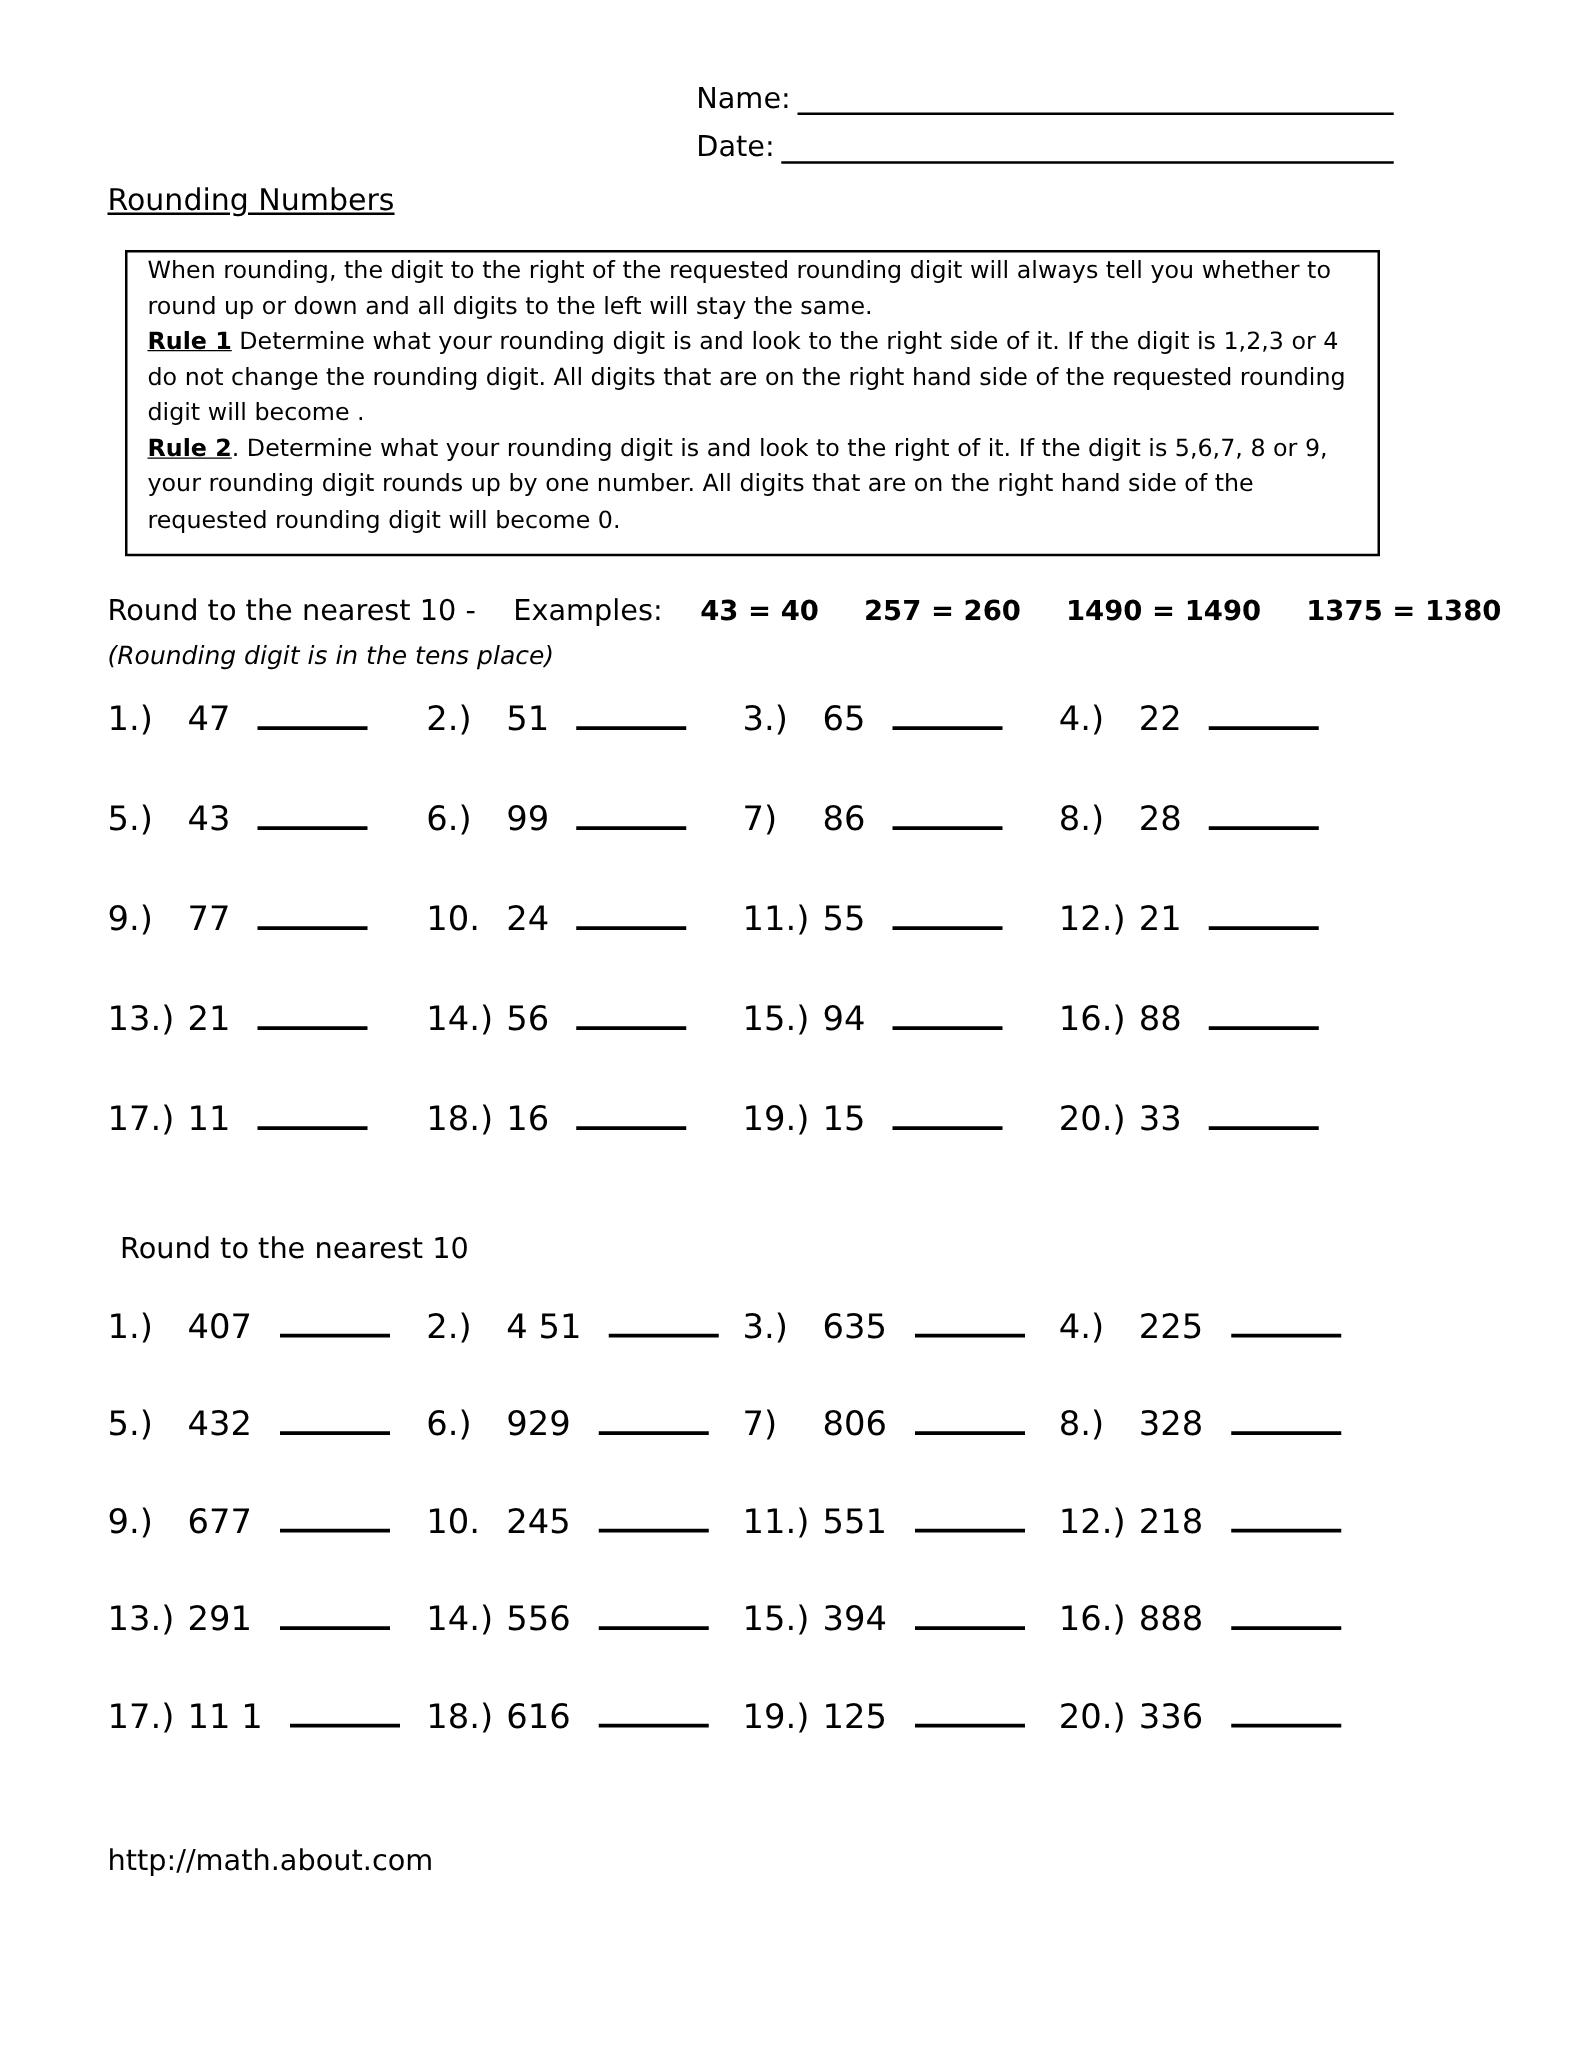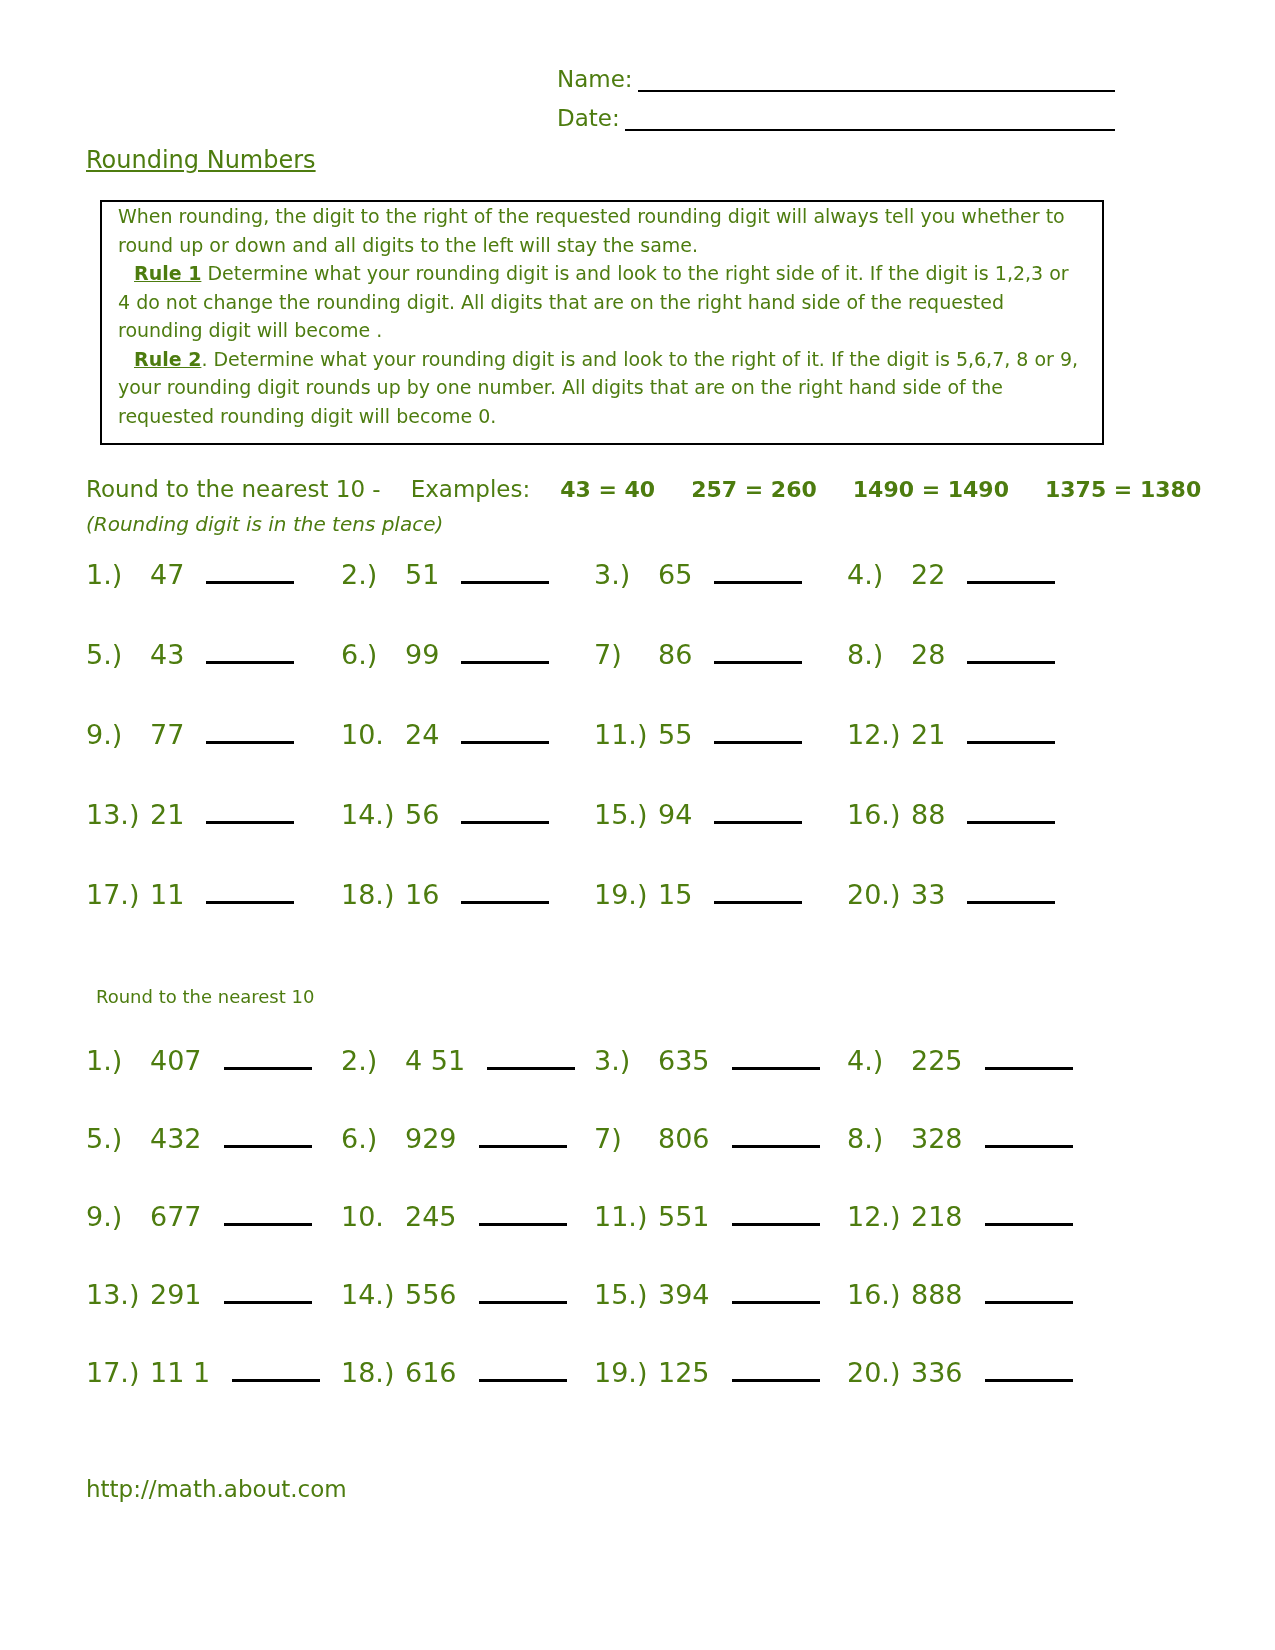--- a/index.html
+++ b/index.html
@@ -2,21 +2,21 @@
 <html><head>
 <meta charset="utf-8">
 <style>
   * { margin: 0; padding: 0; box-sizing: border-box; }
   html, body { background: #e8e8e8; }
   .page {
     position: relative;
     width: 1275px;
     height: 1650px;
     background: #ffffff;
-    color: #4d7c0f;
+    color: #000000;
     font-family: "DejaVu Sans", sans-serif;
     overflow: hidden;
   }
   
   .id-block {
     position: absolute;
     left: 557px; top: 58px;
     width: 558px;
   }
   .field-line {
@@ -46,21 +46,20 @@
     width: 1004px;
     height: 245px;
     border: 2px solid #000;
     padding: 0 16px;
     font-size: 19px;
     line-height: 1.5;
   }
   .rule-label {
     font-weight: bold;
     text-decoration: underline;
-    margin-left: 16px;
   }
   
   .sec1-head {
     position: absolute;
     left: 86px; top: 476px;
     display: flex;
     align-items: baseline;
     gap: 30px;
     font-size: 23px;
     white-space: nowrap;
@@ -95,21 +94,21 @@
     display: inline-block;
     width: 88px;
     border-bottom: 3px solid #000;
     height: 1em;
     margin-left: 22px;
     margin-bottom: -7px;
   }
   .sec2-head {
     position: absolute;
     left: 96px; top: 986px;
-    font-size: 18px;
+    font-size: 23px;
   }
   .footer-url {
     position: absolute;
     left: 86px; top: 1476px;
     font-size: 23px;
   }
 </style>
 </head>
 <body>
 

